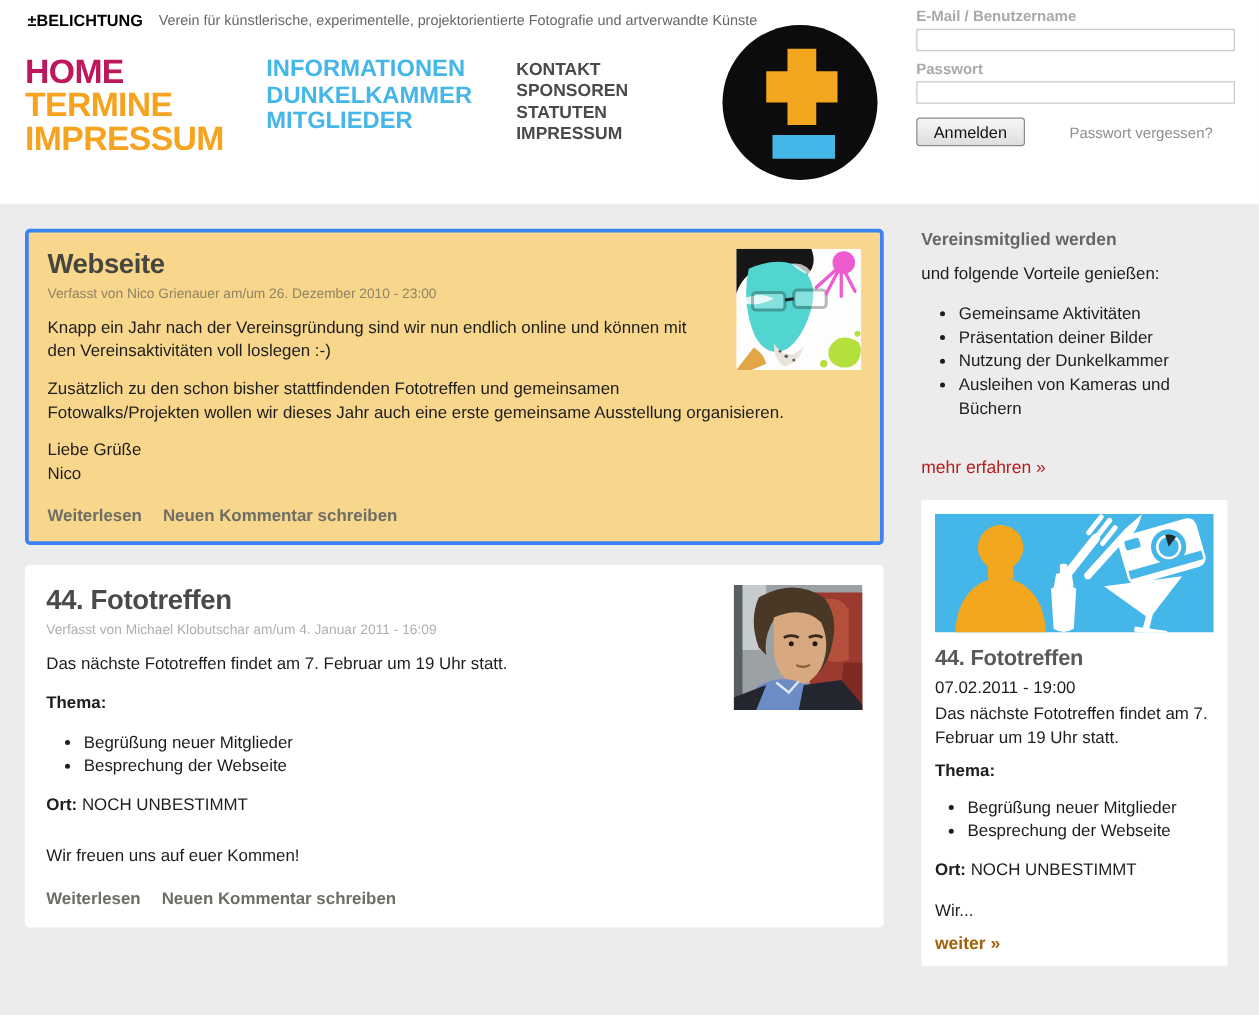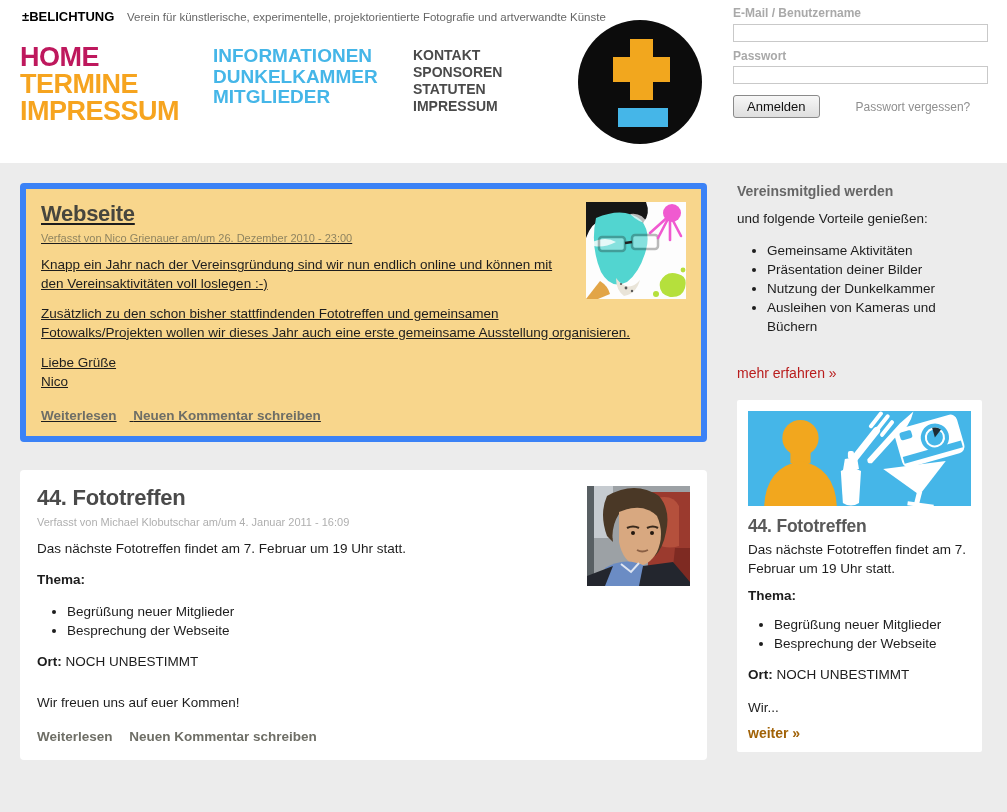--- a/index.html
+++ b/index.html
@@ -24,21 +24,21 @@
   .login{position:absolute;left:733px;top:6px;width:255px;}
   .login-label{font-size:12px;font-weight:bold;color:#A9A9A9;display:block;margin-bottom:3px;}
   .login-input{width:253px;height:18px;border:1px solid #c9c9c9;margin:0 0 7px 0;font-size:13px;padding:0 3px;box-sizing:border-box;width:255px;}
   .login-row{display:flex;align-items:center;margin-top:4px;}
   .btn-anmelden{font-family:inherit;font-size:13px;color:#111;padding:3px 13px;background:linear-gradient(#f7f7f7,#dedede);border:1px solid #8a8a8a;border-radius:3px;cursor:pointer;}
   .forgot{margin-left:36px;font-size:12px;color:#8f8f8f;cursor:pointer;}
   
   .content{position:relative;height:649px;background:#ECECEC;}
   .main{position:absolute;left:20px;top:20px;width:687px;}
   .article{box-sizing:border-box;border-radius:4px;font-size:13.5px;color:#1d1d1d;}
-  .article.highlight{background:#F8D68C;border:6px solid #3b82f6;padding:12px 15px 13px;margin-bottom:28px;text-decoration:underline;}
+  .article.highlight{background:#F8D68C;border:3px solid #3b82f6;padding:12px 15px 13px;margin-bottom:16px;}
   .article.plain{background:#fff;padding:15px 17px 16px;min-height:265px;}
   .article-title{margin:0;font-size:22px;letter-spacing:-0.3px;color:#47463E;cursor:pointer;}
   .plain .article-title{color:#4A4A4A;}
   .byline{font-size:11px;margin-top:5px;}
   .highlight .byline{color:#8F8460;}
   .plain .byline{color:#AFAFAF;}
   .avatar{float:right;margin:1px 0 8px 14px;}
   .article p{line-height:18.5px;margin:12px 0;}
   .inline-link{font-weight:bold;color:#6E6E66;cursor:pointer;}
   .article ul,.sidebar ul{margin:13px 0;padding-left:30px;line-height:19px;}
@@ -235,20 +235,21 @@
             <path d="M92,60 Q102,54 112,60 L110,92 Q102,97 94,92 Z"></path>
             <path d="M96,48 L108,46 L110,58 L94,60 Z"></path>
             <rect x="99" y="40" width="6" height="8" rx="2"></rect>
             <path d="M134,58 L196,50 L170,84 Z"></path>
             <rect x="166" y="80" width="5" height="15" transform="rotate(14 168 87)"></rect>
             <rect x="158" y="92" width="26" height="4" transform="rotate(8 171 94)"></rect>
           </g>
         </svg>
       </span>
       <h3>44. Fototreffen</h3>
+      <div class="date">07.02.2011 - 19:00</div>
       <p>Das nächste Fototreffen findet am 7. Februar um 19 Uhr statt.</p>
       <div class="bold-label">Thema:</div>
       <ul>
         <li>Begrüßung neuer Mitglieder</li>
         <li>Besprechung der Webseite</li>
       </ul>
       <div class="ort"><span class="bold-label">Ort:</span><span> NOCH UNBESTIMMT</span></div>
       <div class="teaser">Wir...</div>
       <span class="more">weiter »</span>
     </div>

